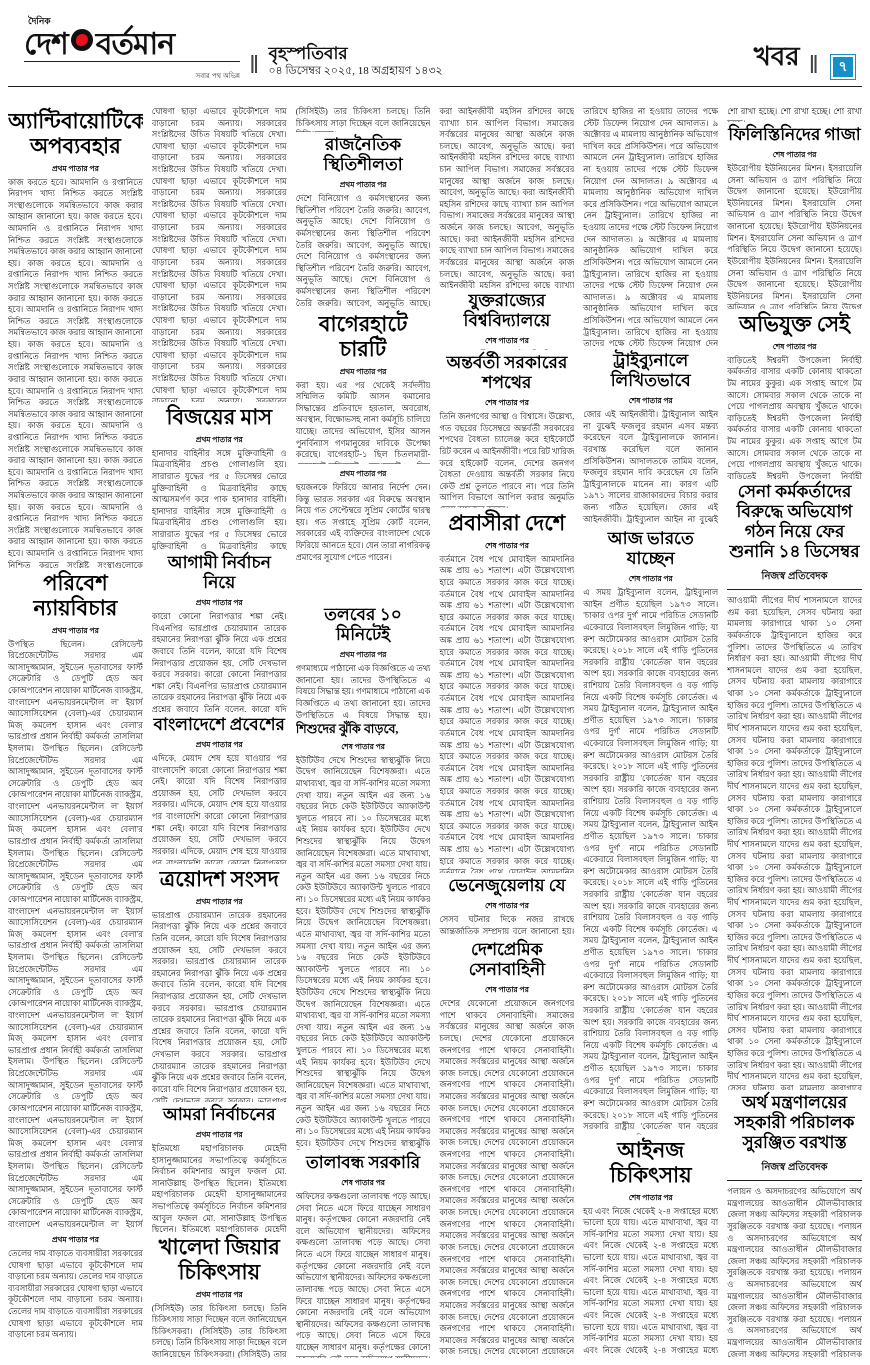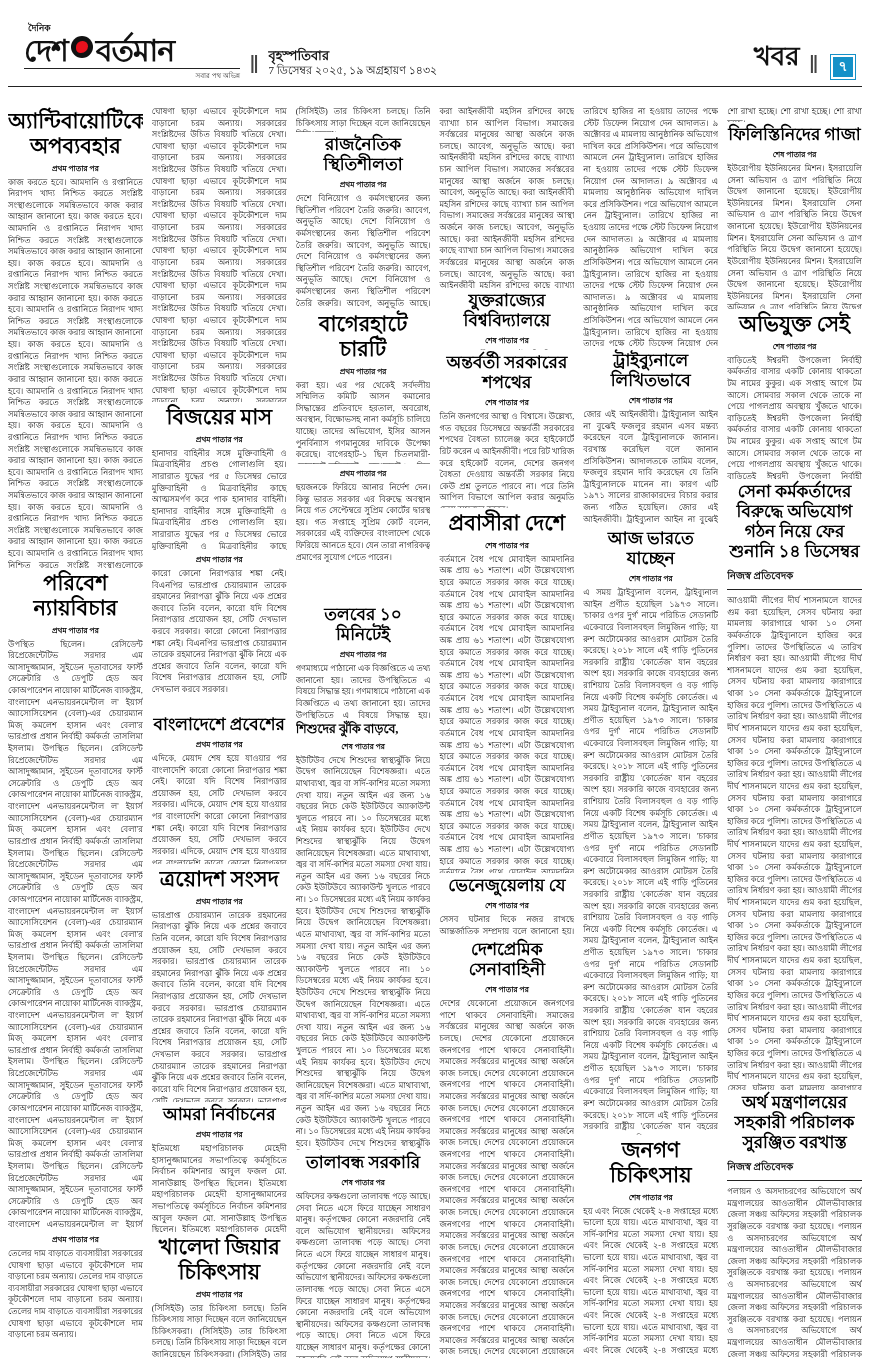--- a/index.html
+++ b/index.html
@@ -6,42 +6,42 @@
   .page{position:relative;width:870px;height:1365px;background:#ffffff;margin:0 auto;
         font-family:"Liberation Serif", serif;color:#111;overflow:hidden;}
   
   .header{display:flex;align-items:flex-end;padding:30px 10px 2px 10px;height:52px;box-sizing:content-box;}
   .masthead{width:230px;position:relative;}
   .edition{font-size:9px;font-weight:bold;margin-left:18px;}
   .brandrow{display:flex;align-items:flex-start;gap:3px;margin-left:14px;}
   .brand{font-size:30px;font-weight:900;letter-spacing:-1px;line-height:1;}
   .logo{width:22px;height:22px;border-radius:50%;background:#111;position:relative;flex:0 0 22px;}
   .logo:after{content:"";position:absolute;left:5px;top:5px;width:12px;height:12px;border-radius:55% 45% 60% 40%;background:#e8111d;}
-  .tagline{font-size:7px;text-align:right;border-top:1.5px solid #222;margin:2px 0 0 14px;padding-top:1px;color:#333;}
+  .tagline{font-size:7px;text-align:right;border-top:1.5px solid #222;margin:2px 0 0 14px;padding-top:8px;color:#333;}
   .sep{font-size:26px;font-weight:bold;color:#444;padding:0 10px 4px 10px;line-height:1;}
   .dateblock{padding-bottom:4px;}
-  .day{font-size:13px;font-weight:bold;line-height:1.25;}
+  .day{font-size:17px;font-weight:bold;line-height:1.25;}
   .date{font-size:11px;line-height:1.25;}
   .spacer{flex:1;}
   .section{font-size:26px;font-weight:900;padding-bottom:2px;margin-top:16px;}
   .badge{border:1px solid #1591c8;padding:2px;margin:0 4px 2px 2px;background:#fff;}
   .badge .inner{background:#1591c8;color:#fff;width:20px;height:20px;display:flex;align-items:center;justify-content:center;
         font-size:14px;font-weight:bold;font-family:"Liberation Sans", sans-serif;}
   .hrule{border-top:1px solid #222;margin:2px 8px 0 8px;}
   .greenbar{height:12px;margin:2px 8px 5px 8px;background:linear-gradient(90deg,#00道7a36,#007a36 0%,#009a44 55%,#2fae54 90%,#bfe3c6 100%);}
   
   .columns{display:flex;gap:9px;padding:0 8px;height:1254px;overflow:hidden;}
   .col{flex:1 1 0;min-width:0;overflow:hidden;}
   .item{overflow:hidden;position:relative;}
   .headline{font-weight:bold;text-align:center;line-height:1.18;margin:3px 0 1px 0;color:#000;}
   .h-lg{font-size:21px;}
   .h-md{font-size:17px;}
   .h-sm{font-size:12.5px;text-align:left;}
   .kicker{font-size:7.5px;font-weight:bold;text-align:center;margin:4px 0 2px 0;color:#000;}
-  .byline{font-size:10px;font-weight:bold;text-align:left;border-bottom:1.5px solid #222;
+  .byline{font-size:10px;font-weight:bold;text-align:center;border-bottom:1.5px solid #222;
           padding:2px 0 4px 0;margin:4px 0 5px 0;}
   .body{font-size:8.3px;line-height:1.4;text-align:justify;color:#1a1a1a;
         -webkit-hyphens:auto;hyphens:auto;word-break:break-word;}
 </style>
 </head>
 <body>
 
 <div class="page">
   <div class="header">
     <div class="masthead">
@@ -49,21 +49,21 @@
       <div class="brandrow">
         <span class="brand">দেশ</span>
         <span class="logo"></span>
         <span class="brand">বর্তমান</span>
       </div>
       <div class="tagline">সবার পথ অভিন্ন</div>
     </div>
     <div class="sep">‖</div>
     <div class="dateblock">
       <div class="day">বৃহস্পতিবার</div>
-      <div class="date">7 ডিসেম্বর ২০২৫, ১৯ অগ্রহায়ণ ১৪৩২</div>
+      <div class="date">০৪ ডিসেম্বর ২০২৫, 18 অগ্রহায়ণ ১৪৩২</div>
     </div>
     <div class="spacer"></div>
     <div class="section">খবর</div>
     <div class="sep">‖</div>
     <div class="badge">
       <div class="inner">৭</div>
     </div>
   </div>
   <div class="hrule"></div>
   <div class="greenbar"></div>
@@ -87,20 +87,21 @@
       <div class="col">
         <div class="item" style="height: 296px;">
           <div class="body">ঘোষণা ছাড়া এভাবে কূটকৌশলে দাম বাড়ানো চরম অন্যায়। সরকারের সংশ্লিষ্টদের উচিত বিষয়টি খতিয়ে দেখা। ঘোষণা ছাড়া এভাবে কূটকৌশলে দাম বাড়ানো চরম অন্যায়। সরকারের সংশ্লিষ্টদের উচিত বিষয়টি খতিয়ে দেখা। ঘোষণা ছাড়া এভাবে কূটকৌশলে দাম বাড়ানো চরম অন্যায়। সরকারের সংশ্লিষ্টদের উচিত বিষয়টি খতিয়ে দেখা। ঘোষণা ছাড়া এভাবে কূটকৌশলে দাম বাড়ানো চরম অন্যায়। সরকারের সংশ্লিষ্টদের উচিত বিষয়টি খতিয়ে দেখা। ঘোষণা ছাড়া এভাবে কূটকৌশলে দাম বাড়ানো চরম অন্যায়। সরকারের সংশ্লিষ্টদের উচিত বিষয়টি খতিয়ে দেখা। ঘোষণা ছাড়া এভাবে কূটকৌশলে দাম বাড়ানো চরম অন্যায়। সরকারের সংশ্লিষ্টদের উচিত বিষয়টি খতিয়ে দেখা। ঘোষণা ছাড়া এভাবে কূটকৌশলে দাম বাড়ানো চরম অন্যায়। সরকারের সংশ্লিষ্টদের উচিত বিষয়টি খতিয়ে দেখা। ঘোষণা ছাড়া এভাবে কূটকৌশলে দাম বাড়ানো চরম অন্যায়। সরকারের সংশ্লিষ্টদের উচিত বিষয়টি খতিয়ে দেখা। ঘোষণা ছাড়া এভাবে কূটকৌশলে দাম বাড়ানো চরম অন্যায়। সরকারের সংশ্লিষ্টদের উচিত বিষয়টি খতিয়ে দেখা।</div>
         </div>
         <div class="item" style="height: 148px;">
           <div class="headline h-lg">বিজয়ের মাস</div>
           <div class="kicker">প্রথম পাতার পর</div>
           <div class="body">হানাদার বাহিনীর সঙ্গে মুক্তিবাহিনী ও মিত্রবাহিনীর প্রচণ্ড গোলাগুলি হয়। সারারাত যুদ্ধের পর ৫ ডিসেম্বর ভোরে মুক্তিবাহিনী ও মিত্রবাহিনীর কাছে আত্মসমর্পণ করে পাক হানাদার বাহিনী। হানাদার বাহিনীর সঙ্গে মুক্তিবাহিনী ও মিত্রবাহিনীর প্রচণ্ড গোলাগুলি হয়। সারারাত যুদ্ধের পর ৫ ডিসেম্বর ভোরে মুক্তিবাহিনী ও মিত্রবাহিনীর কাছে আত্মসমর্পণ করে পাক হানাদার বাহিনী।</div>
         </div>
         <div class="item" style="height: 162px;">
+          <div class="headline h-md">আগামী নির্বাচন নিয়ে</div>
           <div class="kicker">প্রথম পাতার পর</div>
           <div class="body">কারো কোনো নিরাপত্তার শঙ্কা নেই। বিএনপির ভারপ্রাপ্ত চেয়ারম্যান তারেক রহমানের নিরাপত্তা ঝুঁকি নিয়ে এক প্রশ্নের জবাবে তিনি বলেন, কারো যদি বিশেষ নিরাপত্তার প্রয়োজন হয়, সেটি দেখভাল করবে সরকার। কারো কোনো নিরাপত্তার শঙ্কা নেই। বিএনপির ভারপ্রাপ্ত চেয়ারম্যান তারেক রহমানের নিরাপত্তা ঝুঁকি নিয়ে এক প্রশ্নের জবাবে তিনি বলেন, কারো যদি বিশেষ নিরাপত্তার প্রয়োজন হয়, সেটি দেখভাল করবে সরকার।</div>
         </div>
         <div class="item" style="height: 152px;">
           <div class="headline h-md">বাংলাদেশে প্রবেশের</div>
           <div class="kicker">প্রথম পাতার পর</div>
           <div class="body">এদিকে, মেয়াদ শেষ হয়ে যাওয়ার পর বাংলাদেশি কারো কোনো নিরাপত্তার শঙ্কা নেই। কারো যদি বিশেষ নিরাপত্তার প্রয়োজন হয়, সেটি দেখভাল করবে সরকার। এদিকে, মেয়াদ শেষ হয়ে যাওয়ার পর বাংলাদেশি কারো কোনো নিরাপত্তার শঙ্কা নেই। কারো যদি বিশেষ নিরাপত্তার প্রয়োজন হয়, সেটি দেখভাল করবে সরকার। এদিকে, মেয়াদ শেষ হয়ে যাওয়ার পর বাংলাদেশি কারো কোনো নিরাপত্তার শঙ্কা নেই। কারো যদি বিশেষ নিরাপত্তার প্রয়োজন হয়, সেটি দেখভাল করবে সরকার।</div>
         </div>
         <div class="item" style="height: 238px;">
           <div class="headline h-lg">ত্রয়োদশ সংসদ</div>
@@ -190,21 +191,21 @@
           <div class="headline h-md">ট্রাইব্যুনালে লিখিতভাবে</div>
           <div class="kicker">শেষ পাতার পর</div>
           <div class="body">জোর এই আইনজীবী। ট্রাইব্যুনাল আইন না বুঝেই ফজলুর রহমান এসব মন্তব্য করেছেন বলে ট্রাইব্যুনালকে জানান। বরখাস্ত করেছিল বলে জানান প্রসিকিউশন। আদালতকে তামিম বলেন, ফজলুর রহমান দাবি করেছেন যে তিনি ট্রাইব্যুনালকে মানেন না। কারণ এটি ১৯৭১ সালের রাজাকারদের বিচার করার জন্য গঠিত হয়েছিল। জোর এই আইনজীবী। ট্রাইব্যুনাল আইন না বুঝেই ফজলুর রহমান এসব মন্তব্য করেছেন বলে ট্রাইব্যুনালকে জানান। বরখাস্ত করেছিল বলে জানান প্রসিকিউশন। আদালতকে তামিম বলেন, ফজলুর রহমান দাবি করেছেন যে তিনি ট্রাইব্যুনালকে মানেন না। কারণ এটি ১৯৭১ সালের রাজাকারদের বিচার করার জন্য গঠিত হয়েছিল।</div>
         </div>
         <div class="item" style="height: 609px;">
           <div class="headline h-md">আজ ভারতে যাচ্ছেন</div>
           <div class="kicker">শেষ পাতার পর</div>
           <div class="body">এ সময় ট্রাইব্যুনাল বলেন, ট্রাইব্যুনাল আইন প্রণীত হয়েছিল ১৯৭৩ সালে। 'চাকার ওপর দুর্গ' নামে পরিচিত সেডানটি একেবারে বিলাসবহুল লিমুজিন গাড়ি; যা রুশ অটোমেকার আওরাস মোটরস তৈরি করেছে। ২০১৮ সালে এই গাড়ি পুতিনের সরকারি রাষ্ট্রীয় 'কোর্তেজ' যান বহরের অংশ হয়। সরকারি কাজে ব্যবহারের জন্য রাশিয়ায় তৈরি বিলাসবহুল ও বড় গাড়ি নিয়ে একটি বিশেষ কর্মসূচি কোর্তেজ। এ সময় ট্রাইব্যুনাল বলেন, ট্রাইব্যুনাল আইন প্রণীত হয়েছিল ১৯৭৩ সালে। 'চাকার ওপর দুর্গ' নামে পরিচিত সেডানটি একেবারে বিলাসবহুল লিমুজিন গাড়ি; যা রুশ অটোমেকার আওরাস মোটরস তৈরি করেছে। ২০১৮ সালে এই গাড়ি পুতিনের সরকারি রাষ্ট্রীয় 'কোর্তেজ' যান বহরের অংশ হয়। সরকারি কাজে ব্যবহারের জন্য রাশিয়ায় তৈরি বিলাসবহুল ও বড় গাড়ি নিয়ে একটি বিশেষ কর্মসূচি কোর্তেজ। এ সময় ট্রাইব্যুনাল বলেন, ট্রাইব্যুনাল আইন প্রণীত হয়েছিল ১৯৭৩ সালে। 'চাকার ওপর দুর্গ' নামে পরিচিত সেডানটি একেবারে বিলাসবহুল লিমুজিন গাড়ি; যা রুশ অটোমেকার আওরাস মোটরস তৈরি করেছে। ২০১৮ সালে এই গাড়ি পুতিনের সরকারি রাষ্ট্রীয় 'কোর্তেজ' যান বহরের অংশ হয়। সরকারি কাজে ব্যবহারের জন্য রাশিয়ায় তৈরি বিলাসবহুল ও বড় গাড়ি নিয়ে একটি বিশেষ কর্মসূচি কোর্তেজ। এ সময় ট্রাইব্যুনাল বলেন, ট্রাইব্যুনাল আইন প্রণীত হয়েছিল ১৯৭৩ সালে। 'চাকার ওপর দুর্গ' নামে পরিচিত সেডানটি একেবারে বিলাসবহুল লিমুজিন গাড়ি; যা রুশ অটোমেকার আওরাস মোটরস তৈরি করেছে। ২০১৮ সালে এই গাড়ি পুতিনের সরকারি রাষ্ট্রীয় 'কোর্তেজ' যান বহরের অংশ হয়। সরকারি কাজে ব্যবহারের জন্য রাশিয়ায় তৈরি বিলাসবহুল ও বড় গাড়ি নিয়ে একটি বিশেষ কর্মসূচি কোর্তেজ। এ সময় ট্রাইব্যুনাল বলেন, ট্রাইব্যুনাল আইন প্রণীত হয়েছিল ১৯৭৩ সালে। 'চাকার ওপর দুর্গ' নামে পরিচিত সেডানটি একেবারে বিলাসবহুল লিমুজিন গাড়ি; যা রুশ অটোমেকার আওরাস মোটরস তৈরি করেছে। ২০১৮ সালে এই গাড়ি পুতিনের সরকারি রাষ্ট্রীয় 'কোর্তেজ' যান বহরের অংশ হয়। সরকারি কাজে ব্যবহারের জন্য রাশিয়ায় তৈরি বিলাসবহুল ও বড় গাড়ি নিয়ে একটি বিশেষ কর্মসূচি কোর্তেজ।</div>
         </div>
         <div class="item" style="height: 223px;">
-          <div class="headline h-lg">জনগণ চিকিৎসায়</div>
+          <div class="headline h-lg">আইনজ চিকিৎসায়</div>
           <div class="kicker">শেষ পাতার পর</div>
           <div class="body">হয় এবং নিজে থেকেই ২-৪ সপ্তাহের মধ্যে ভালো হয়ে যায়। এতে মাথাব্যথা, জ্বর বা সর্দি-কাশির মতো সমস্যা দেখা যায়। হয় এবং নিজে থেকেই ২-৪ সপ্তাহের মধ্যে ভালো হয়ে যায়। এতে মাথাব্যথা, জ্বর বা সর্দি-কাশির মতো সমস্যা দেখা যায়। হয় এবং নিজে থেকেই ২-৪ সপ্তাহের মধ্যে ভালো হয়ে যায়। এতে মাথাব্যথা, জ্বর বা সর্দি-কাশির মতো সমস্যা দেখা যায়। হয় এবং নিজে থেকেই ২-৪ সপ্তাহের মধ্যে ভালো হয়ে যায়। এতে মাথাব্যথা, জ্বর বা সর্দি-কাশির মতো সমস্যা দেখা যায়। হয় এবং নিজে থেকেই ২-৪ সপ্তাহের মধ্যে ভালো হয়ে যায়। এতে মাথাব্যথা, জ্বর বা সর্দি-কাশির মতো সমস্যা দেখা যায়।</div>
         </div>
       </div>
       <div class="col">
         <div class="item" style="height: 16px;">
           <div class="body">শো রাখা হচ্ছে। শো রাখা হচ্ছে। শো রাখা হচ্ছে।</div>
         </div>
         <div class="item" style="height: 187px;">
           <div class="headline h-md">ফিলিস্তিনিদের গাজা</div>

